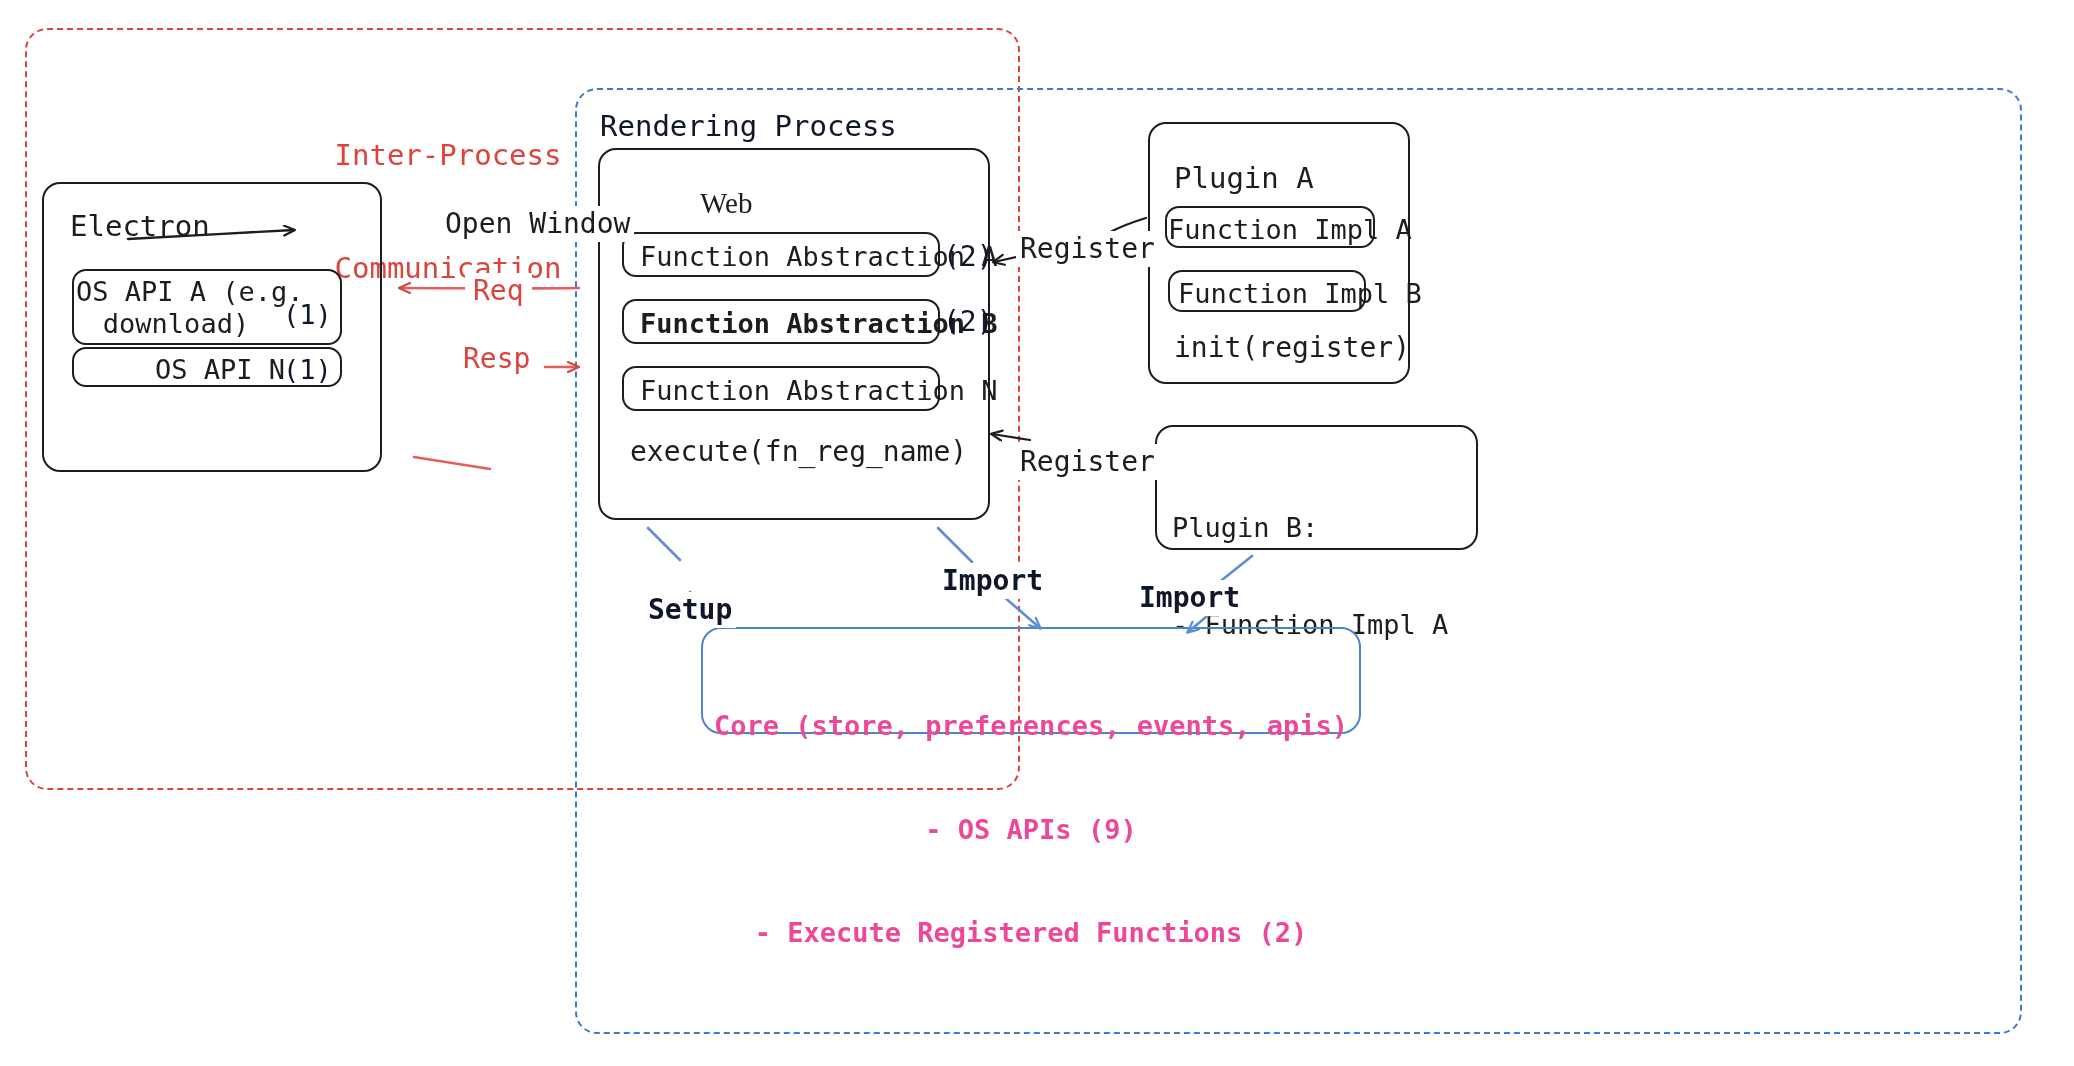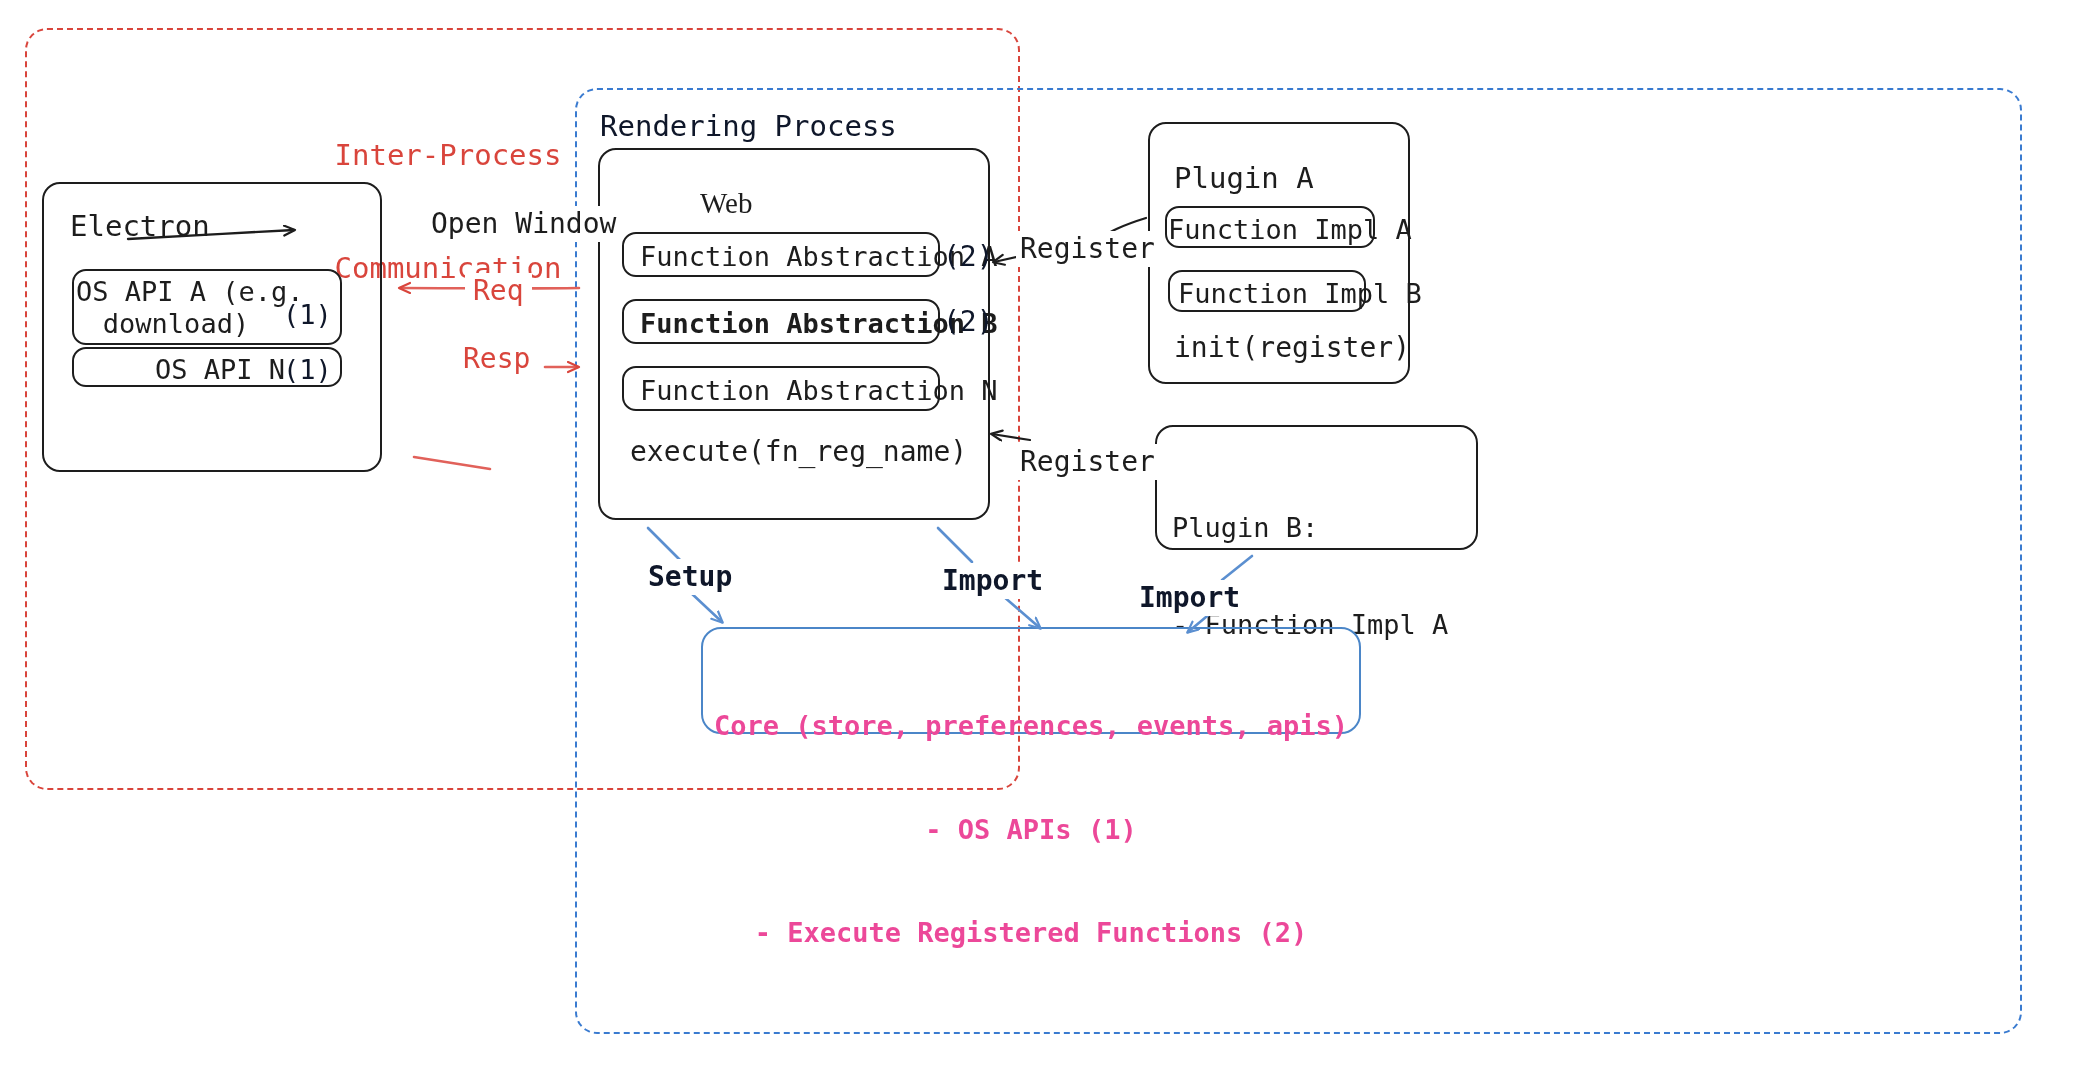--- a/index.html
+++ b/index.html
@@ -113,21 +113,21 @@
 
   <div class="hbox" style="left:1155px;top:425px;width:323px;height:125px;"></div>
   <div class="lbl t-black s-small" style="left:1172px;top:447px;line-height:1.20;">
     <div>Plugin B:</div>
     <div>- Function Impl A</div>
   </div>
 
   <div class="cbox" style="left:701px;top:627px;width:660px;height:107px;"></div>
   <div class="lbl t-bluecore center" style="left:701px;top:640px;width:660px;font-size:27px;line-height:1.28;font-weight:bold;">
     <div>Core (store, preferences, events, apis)</div>
-    <div>- OS APIs (1)</div>
+    <div>- OS APIs (9)</div>
     <div>- Execute Registered Functions (2)</div>
   </div>
 
   <svg id="wires" viewBox="0 0 2074 1066">
     <defs>
       <marker id="ah-black" markerWidth="14" markerHeight="14" refX="11" refY="6" orient="auto" markerUnits="userSpaceOnUse">
         <path d="M1,1 L12,6 L1,11" fill="none" stroke="#1d1d1d" stroke-width="2.2" stroke-linecap="round" stroke-linejoin="round"></path>
       </marker>
       <marker id="ah-red" markerWidth="14" markerHeight="14" refX="11" refY="6" orient="auto" markerUnits="userSpaceOnUse">
         <path d="M1,1 L12,6 L1,11" fill="none" stroke="#d9453c" stroke-width="2.2" stroke-linecap="round" stroke-linejoin="round"></path>
@@ -175,29 +175,29 @@
       <path d="M938,528 L972,562" fill="none" stroke="#5b8fd0" stroke-width="2.6" stroke-linecap="round"></path>
       <path d="M1003,596 L1040,628" fill="none" stroke="#5b8fd0" stroke-width="2.6" stroke-linecap="round" marker-end="url(#ah-blue)"></path>
     </g>
 
     <g>
       <path d="M1252,556 L1222,580" fill="none" stroke="#5b8fd0" stroke-width="2.6" stroke-linecap="round"></path>
       <path d="M1212,612 L1188,632" fill="none" stroke="#5b8fd0" stroke-width="2.6" stroke-linecap="round" marker-end="url(#ah-blue)"></path>
     </g>
   </svg>
 
-  <div class="lbl t-black s-body wipe" style="left:427px;top:206px;padding:0 4px;">Open Window</div>
+  <div class="lbl t-black s-body wipe" style="left:441px;top:206px;padding:0 4px;">Open Window</div>
 
   <div class="lbl t-red s-body wipe" style="left:465px;top:273px;padding:0 8px;">Req</div>
 
   <div class="lbl t-red s-body wipe" style="left:455px;top:341px;padding:0 8px;">Resp</div>
 
   <div class="lbl t-black s-body wipe" style="left:1016px;top:231px;padding:0 4px;">Register</div>
 
   <div class="lbl t-black s-body wipe" style="left:1016px;top:444px;padding:0 4px;">Register</div>
 
-  <div class="lbl t-blue s-body wipe" style="left:644px;top:559px;padding:0 4px;font-weight:bold;">Setup</div>
+  <div class="lbl t-blue s-body wipe" style="left:644px;top:592px;padding:0 4px;font-weight:bold;">Setup</div>
 
   <div class="lbl t-blue s-body wipe" style="left:938px;top:563px;padding:0 4px;font-weight:bold;">Import</div>
 
   <div class="lbl t-blue s-body wipe" style="left:1135px;top:580px;padding:0 4px;font-weight:bold;">Import</div>
 
 </div>
 
 </body></html>

